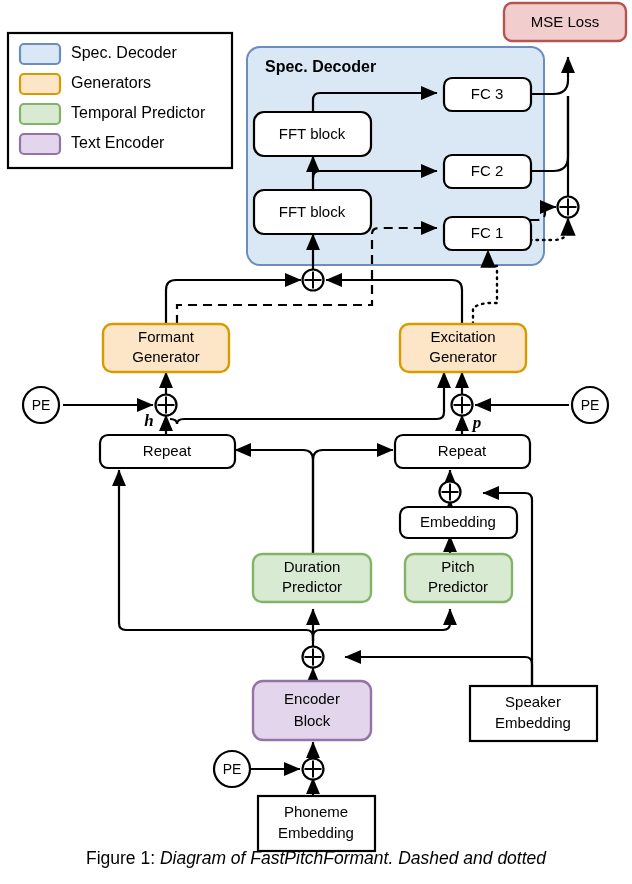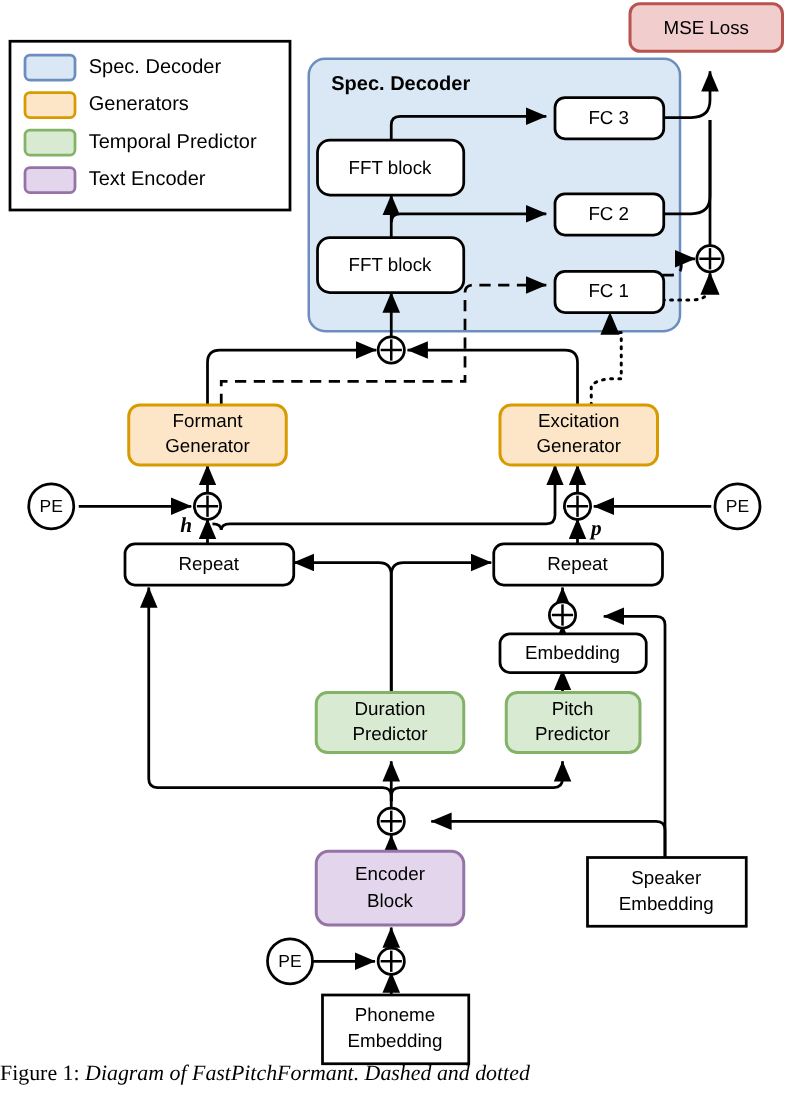--- a/index.html
+++ b/index.html
@@ -18,22 +18,22 @@
   .ln-dot{stroke:#000;stroke-width:2.4;fill:none;stroke-dasharray:1.5 5;
        stroke-linecap:round;}
   .op-c{fill:#ffffff;stroke:#000;stroke-width:2.2;}
   .op-x{stroke:#000;stroke-width:2.0;}
   .legend-box{fill:#ffffff;stroke:#000;stroke-width:2.2;}
   .legend-txt{font-family:"Liberation Sans",sans-serif;font-size:16px;fill:#000;
        text-anchor:start;dominant-baseline:middle;}
   .mathlbl{font-family:"Liberation Serif",serif;font-size:17px;font-weight:bold;
        font-style:italic;fill:#000;text-anchor:middle;dominant-baseline:middle;}
   #caption{position:absolute;left:0;top:848px;width:632px;
-       font-family:Liberation Serif, serif;font-size:17.5px;color:#000;
-       text-align:left;white-space:nowrap;}
+       font-family:Liberation Sans, sans-serif;font-size:17.5px;color:#000;
+       text-align:center;white-space:nowrap;}
   #caption .it{font-style:italic;}
 </style>
 </head>
 <body>
 
 <div id="stage">
 <svg width="632" height="884" viewBox="0 0 632 884">
 
   <defs>
     <marker id="ah" markerWidth="9" markerHeight="9" refX="7.4" refY="3.2" orient="auto" markerUnits="strokeWidth">

